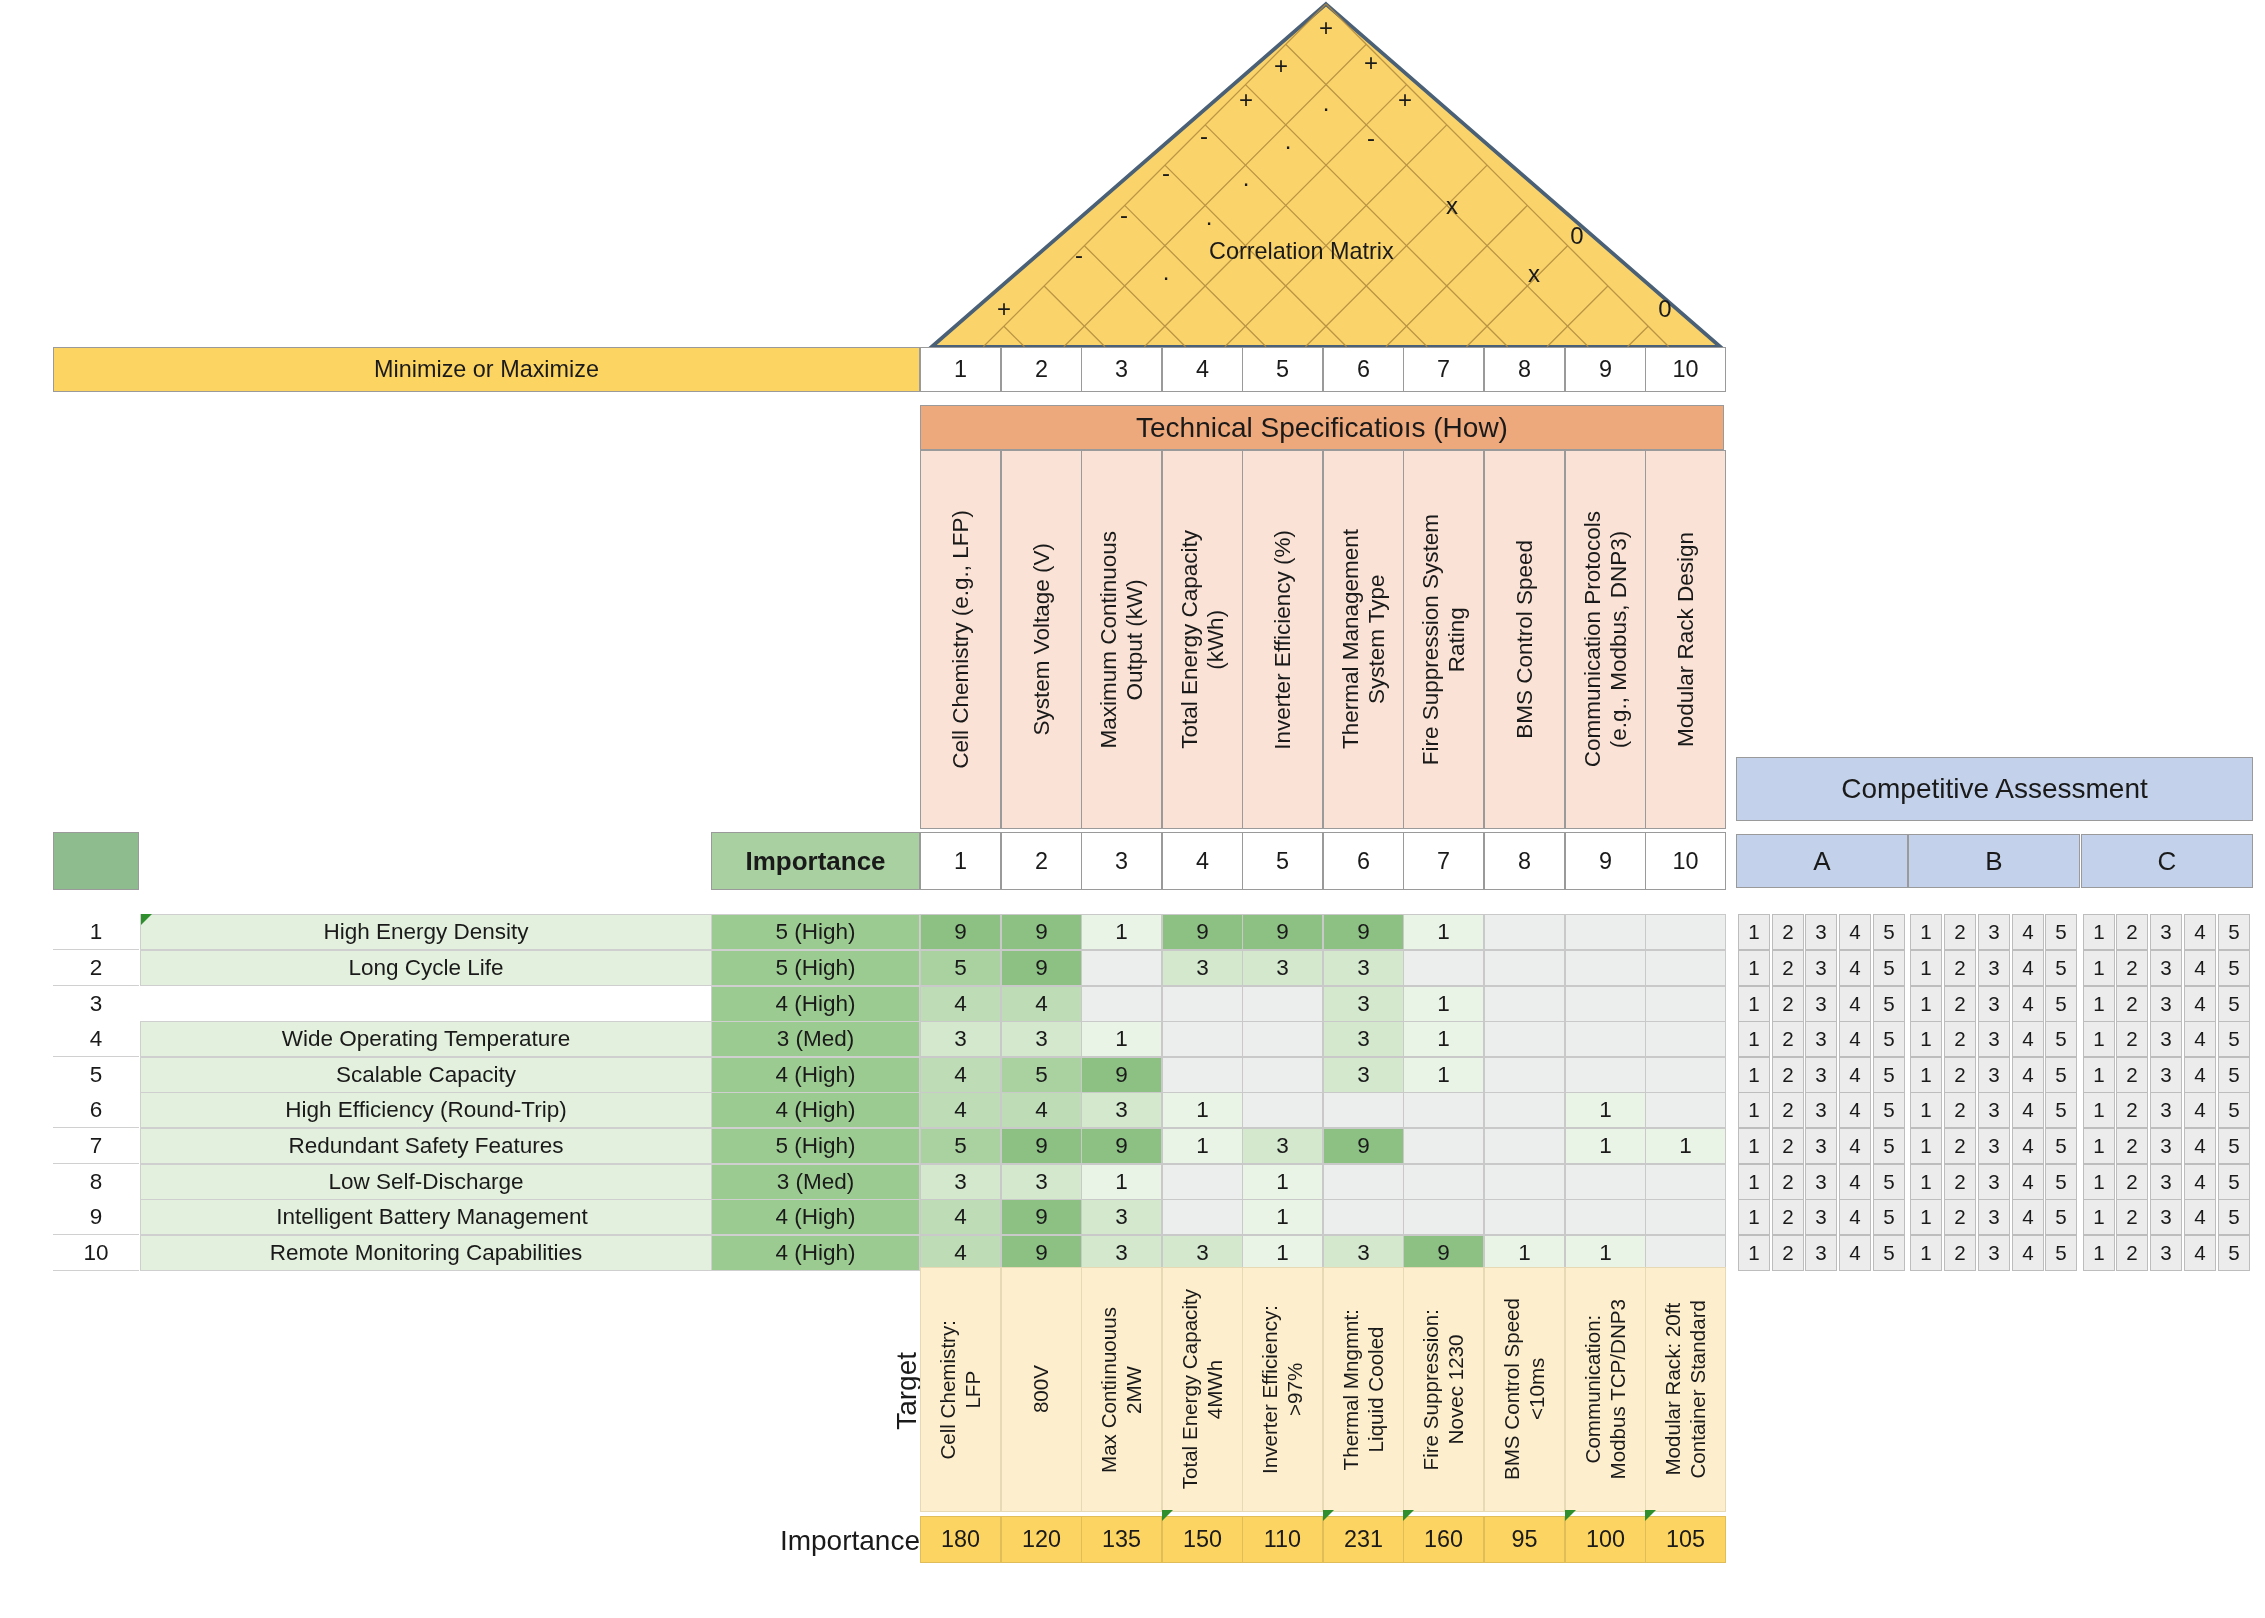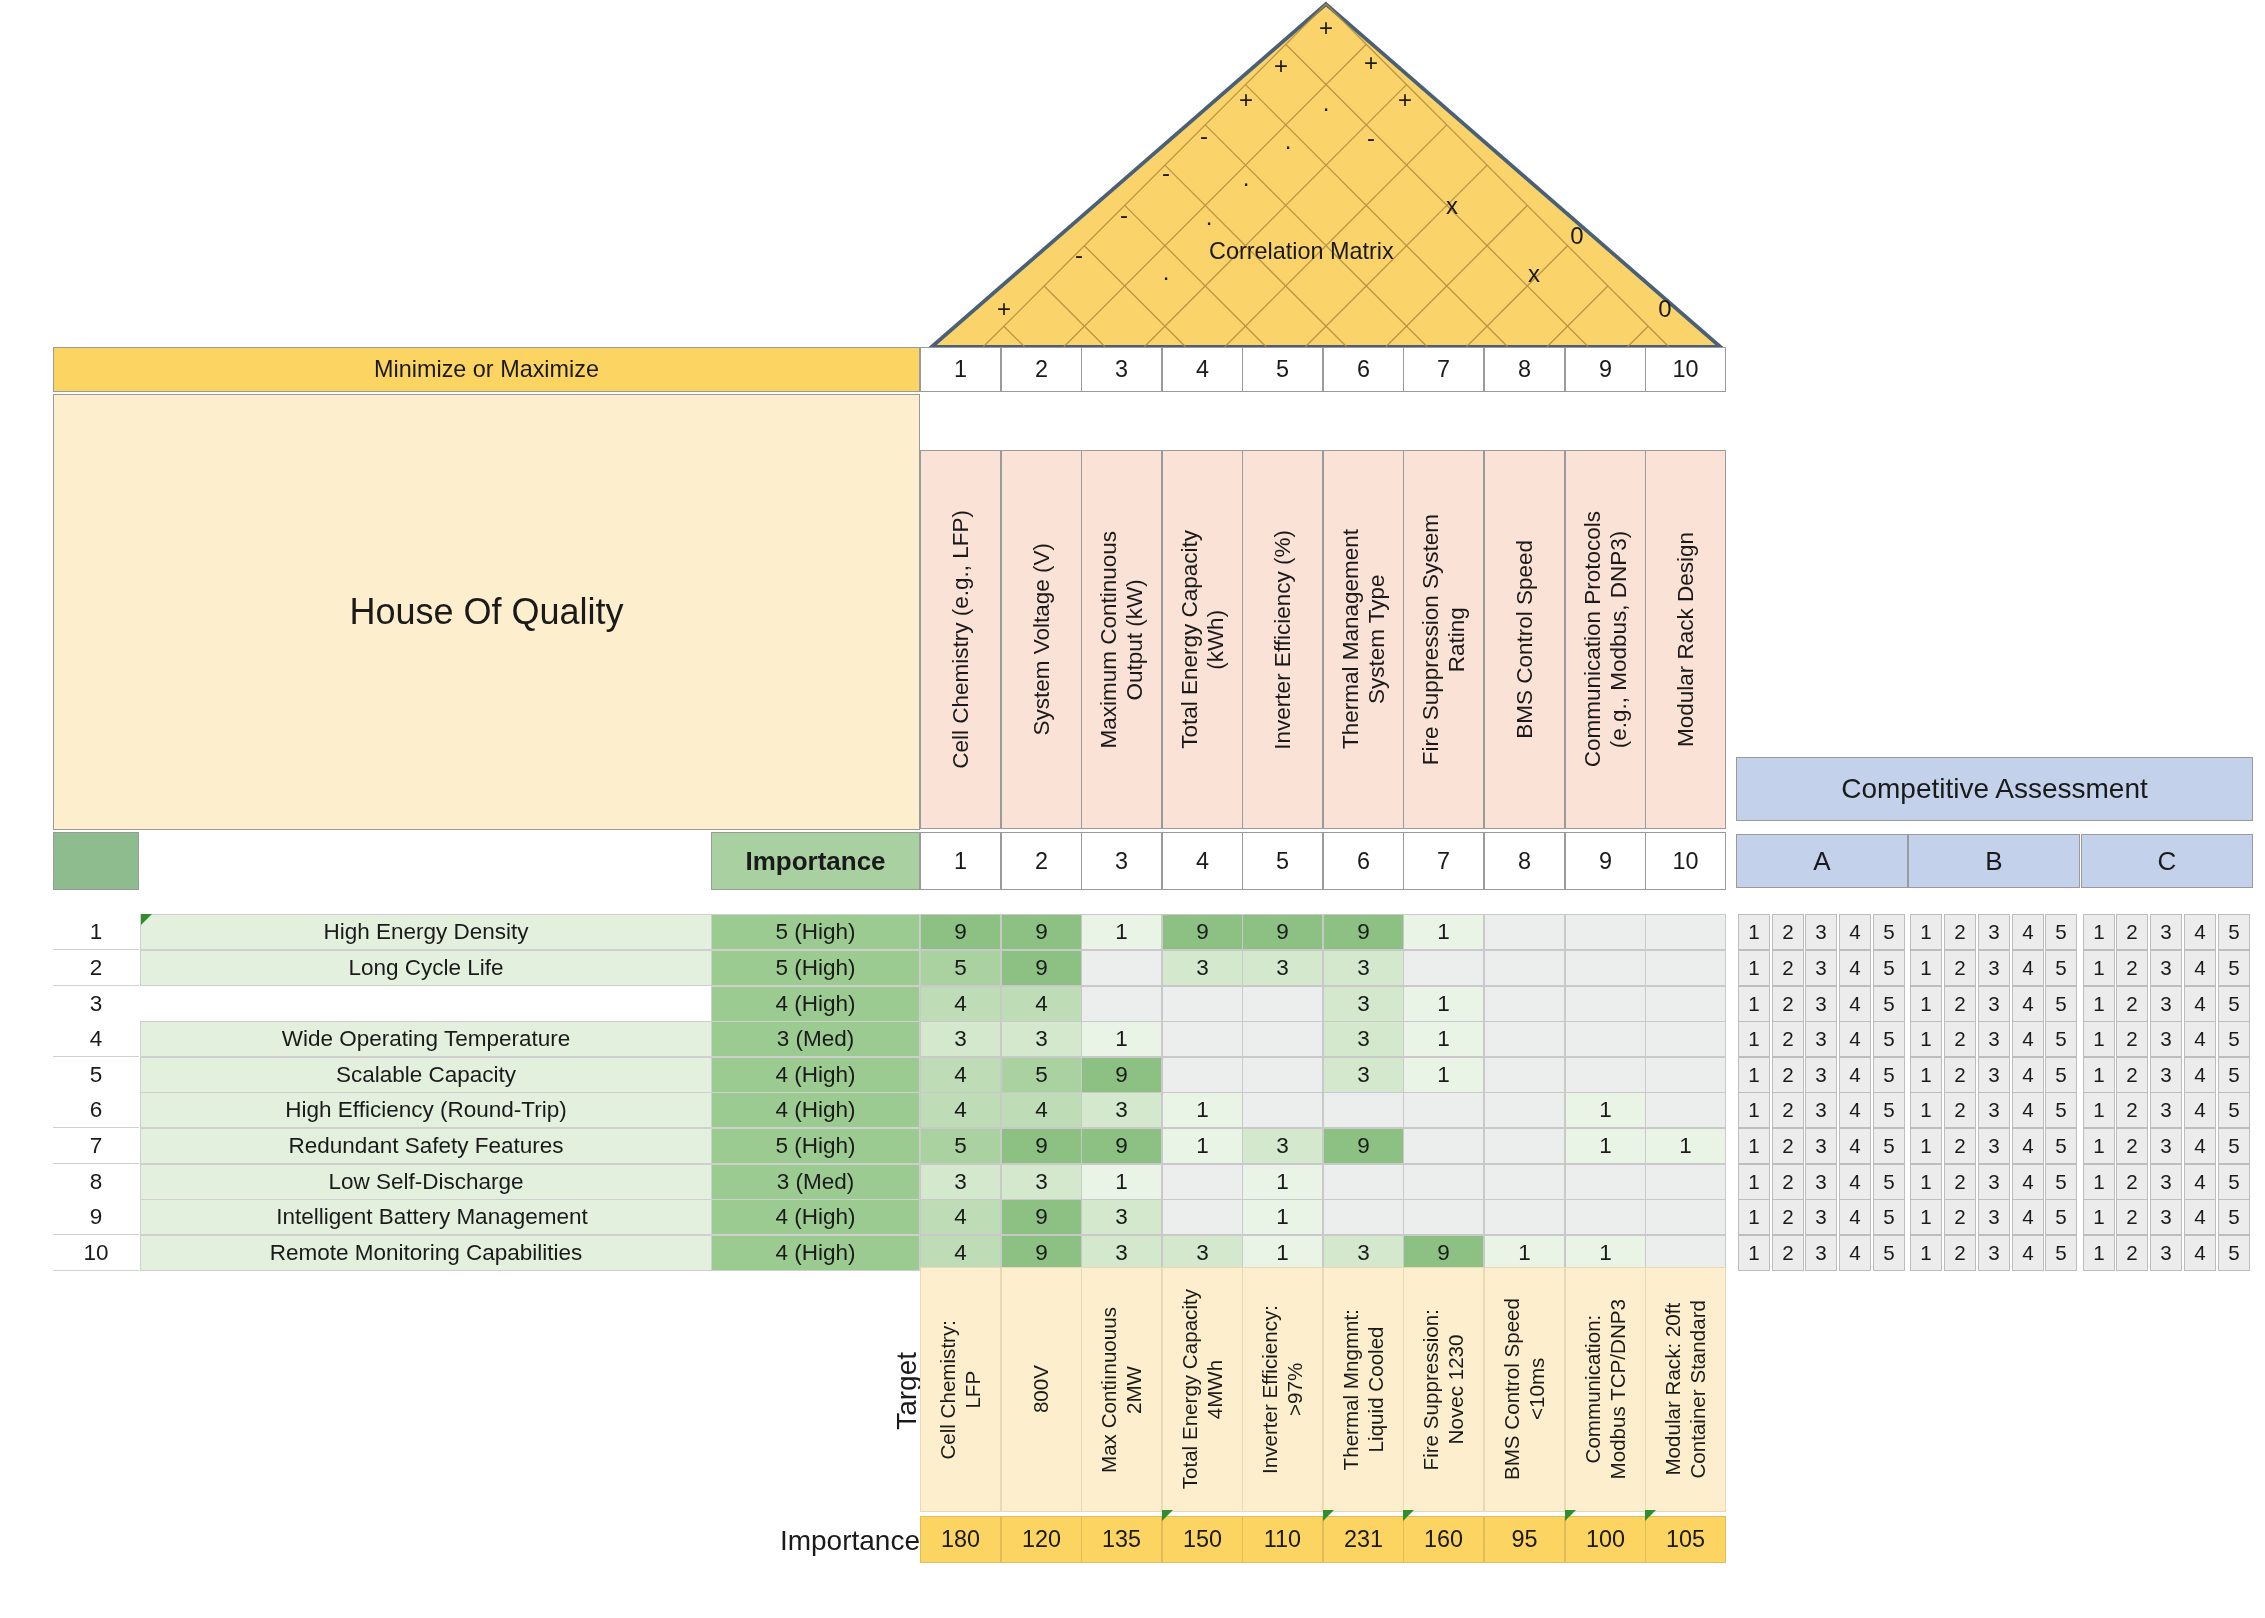--- a/index.html
+++ b/index.html
@@ -368,22 +368,22 @@
       <div class="cell numhdr" style="left: 1081px; top: 347px; width: 81px; height: 45px;">3</div>
       <div class="cell numhdr" style="left: 1162px; top: 347px; width: 81px; height: 45px;">4</div>
       <div class="cell numhdr" style="left: 1242px; top: 347px; width: 81px; height: 45px;">5</div>
       <div class="cell numhdr" style="left: 1323px; top: 347px; width: 81px; height: 45px;">6</div>
       <div class="cell numhdr" style="left: 1403px; top: 347px; width: 81px; height: 45px;">7</div>
       <div class="cell numhdr" style="left: 1484px; top: 347px; width: 81px; height: 45px;">8</div>
       <div class="cell numhdr" style="left: 1565px; top: 347px; width: 81px; height: 45px;">9</div>
       <div class="cell numhdr" style="left: 1645px; top: 347px; width: 81px; height: 45px;">10</div>
     </div>
 
-
-  <div id="hoq-title">House Of Quality</div>
+  <div id="tech-banner">Technical Specificatioıs (How)</div>
+
 
   <div id="spec-heads">
       <div class="spec-head" style="left: 920px; width: 81px;">
         <span>Cell Chemistry (e.g., LFP)</span>
       </div>
       <div class="spec-head" style="left: 1001px; width: 81px;">
         <span>System Voltage (V)</span>
       </div>
       <div class="spec-head" style="left: 1081px; width: 81px;">
         <span>Maximum Continuous

